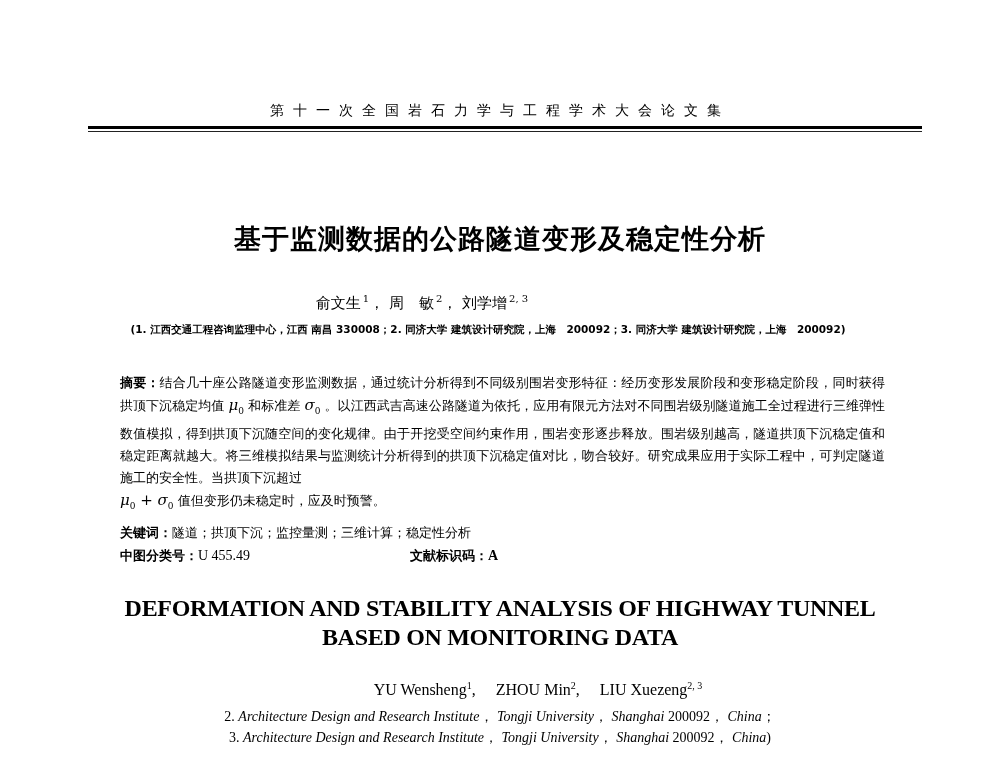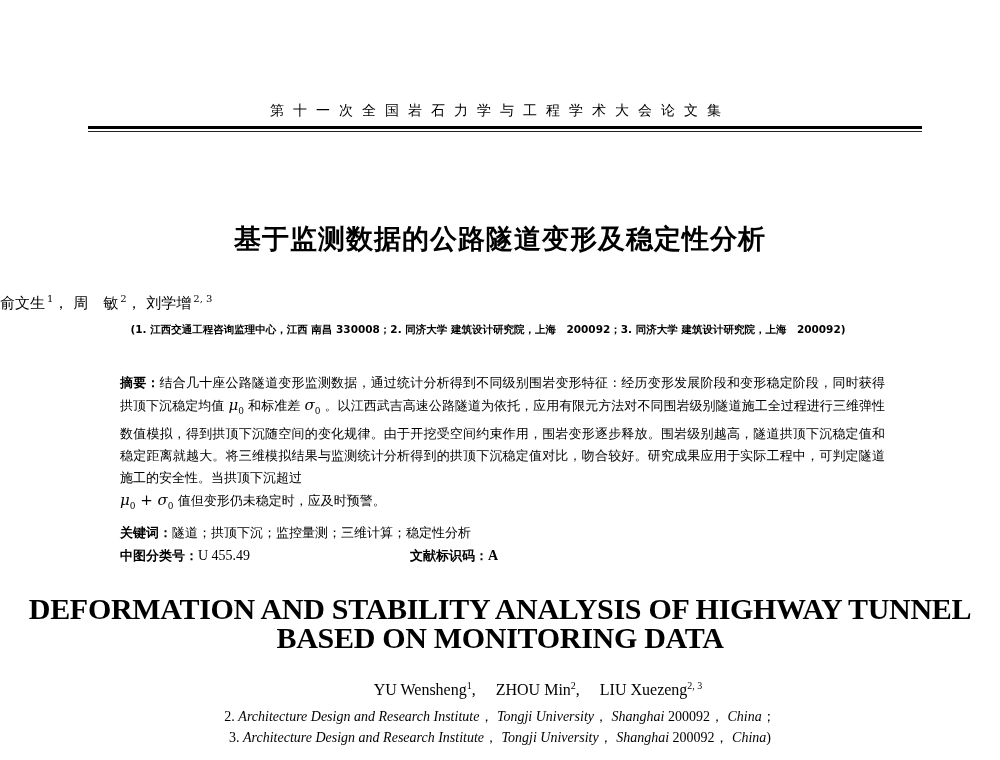--- a/index.html
+++ b/index.html
@@ -40,20 +40,21 @@
       left: 0; width: 1000px; top: 214px;
       text-align: center;
       font-family: "DejaVu Sans", sans-serif;
       font-weight: bold;
       font-size: 27px;
       line-height: 50px;
       letter-spacing: 1px;
     }
     .cn-authors {
       left: 0; width: 844px; top: 289px;
+      text-align: center;
       font-family: "DejaVu Serif", serif;
       font-size: 15px;
       line-height: 20px;
     }
     .cn-authors sup { font-size: 10px; vertical-align: 6px; margin-left: 2px; }
     .cn-affil {
       left: 0; width: 976px; top: 321px;
       text-align: center;
       font-family: "DejaVu Sans", sans-serif;
       font-weight: bold;
@@ -96,21 +97,21 @@
       position: absolute; left: 290px; top: 0;
     }
     .cls-line .doc-code .value { font-weight: bold; }
 
     
     .en-title {
       left: 0; width: 1000px; top: 594px;
       text-align: center;
       font-family: "Liberation Serif", serif;
       font-weight: bold;
-      font-size: 30px;
+      font-size: 24px;
       line-height: 29px;
       letter-spacing: -0.3px;
     }
     .en-authors {
       left: 0; width: 1000px; top: 676px;
       text-align: center;
       font-family: "Liberation Serif", serif;
       font-size: 16px;
       line-height: 20px;
       padding-left: 38px;

